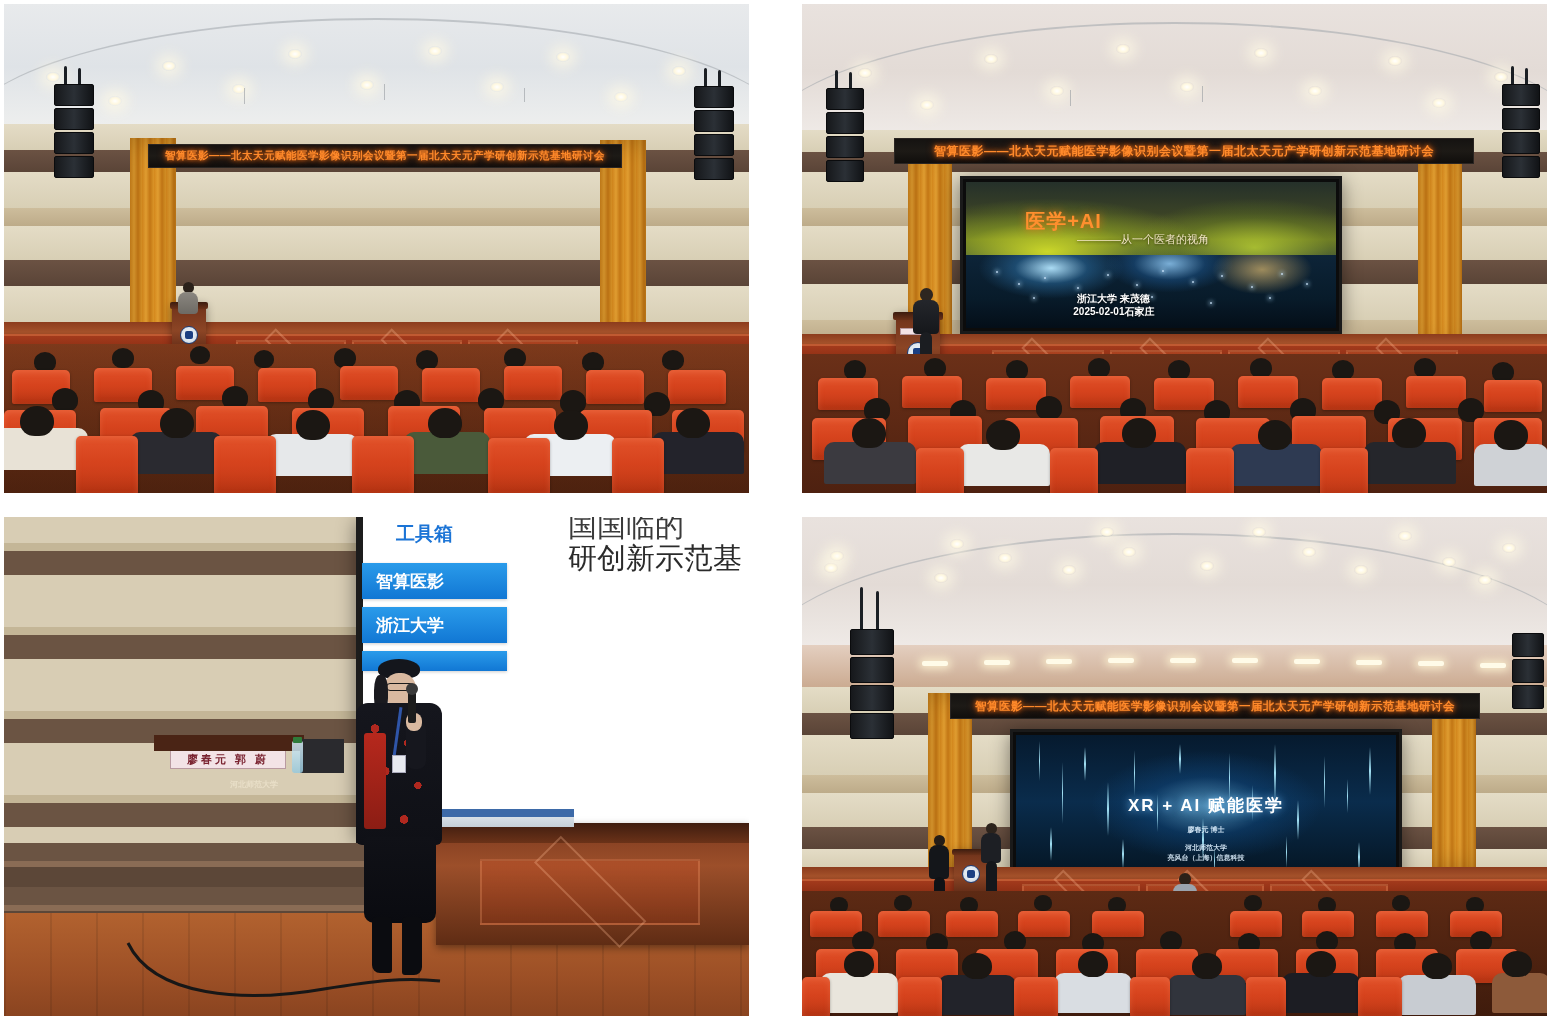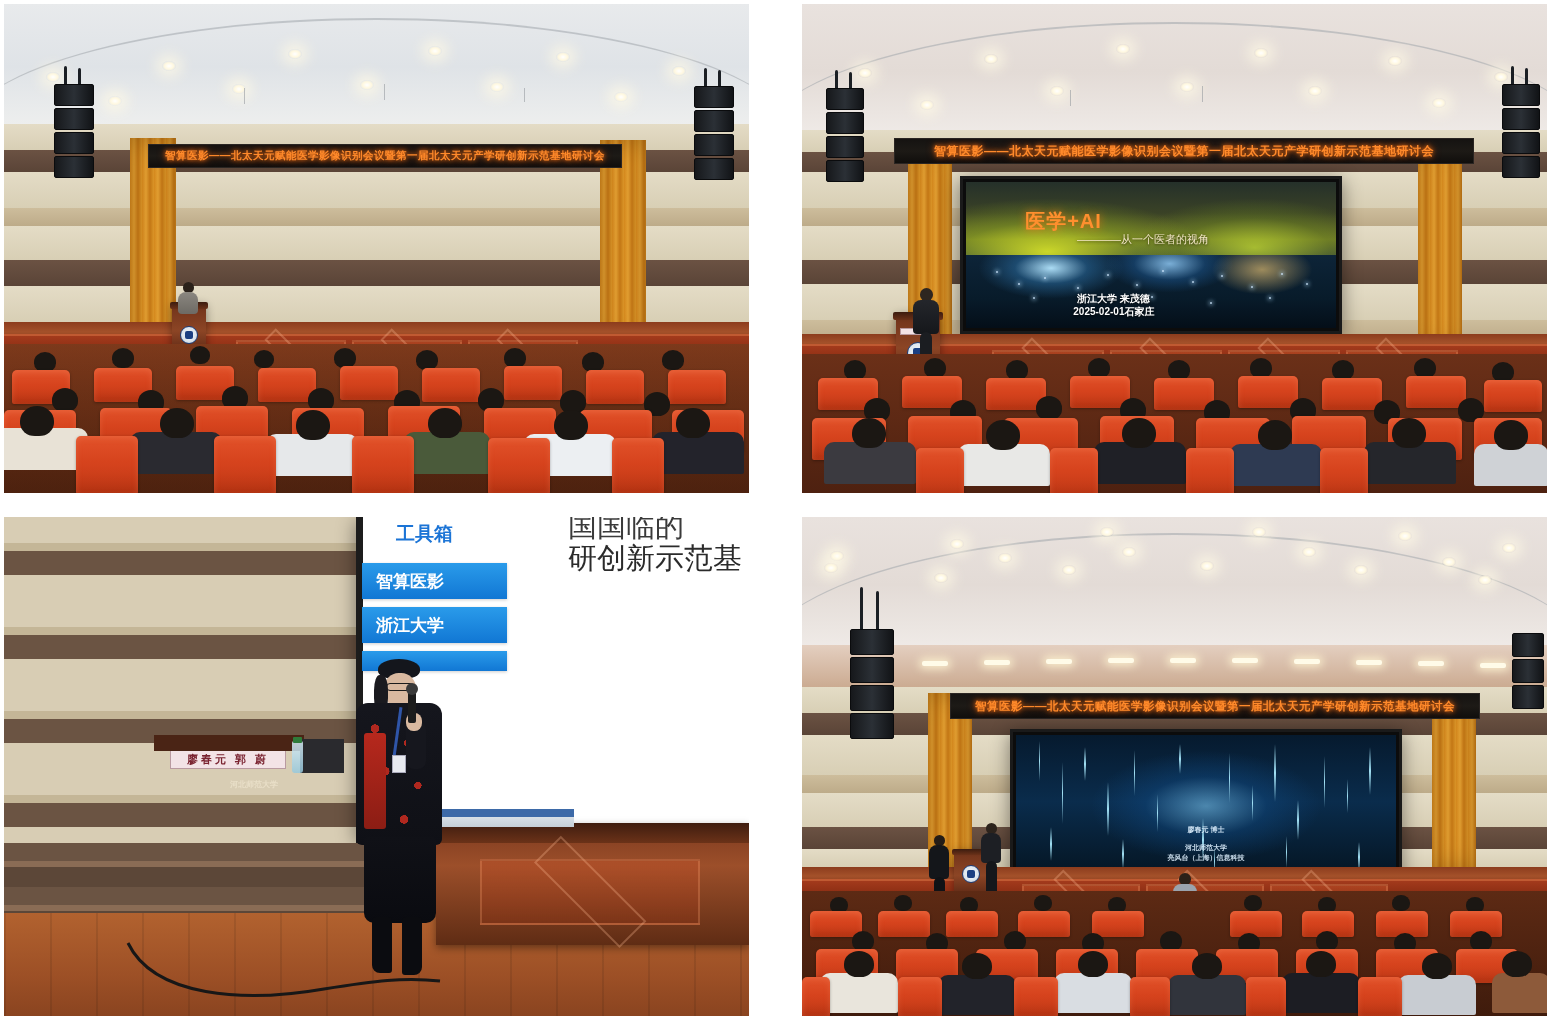--- a/index.html
+++ b/index.html
@@ -835,20 +835,21 @@
                 <i style="left:74%;top:44%;height:40px;"></i>
               <i style="left:81%;top:14%;height:52px;"></i>
                 <i style="left:87%;top:30%;height:34px;"></i>
               <i style="left:93%;top:8%;height:48px;"></i>
                 <i style="left:9%;top:62%;height:34px;"></i>
               <i style="left:28%;top:70%;height:30px;"></i>
                 <i style="left:52%;top:76%;height:28px;"></i>
               <i style="left:71%;top:68%;height:32px;"></i>
                 <i style="left:90%;top:72%;height:30px;"></i>
             </div>
+            <div class="slide4-t2" style="font-size:17px;">XR + AI 赋能医学</div>
             <div class="slide4-s1" style="font-size:7px;">廖春元 博士</div>
             <div class="slide4-s2" style="font-size:7px;">河北师范大学</div>
             <div class="slide4-s3" style="font-size:7px;">亮风台（上海）信息科技</div>
           </div>
         </div>
       </div>
 
       <div class="stage-floor" style="top:350px;height:20px;"></div>
       <div class="stage-front" style="top:362px;height:34px;">
         <div class="stage-panel" style="left:220px;top:3px;width:118px;height:26px;">

